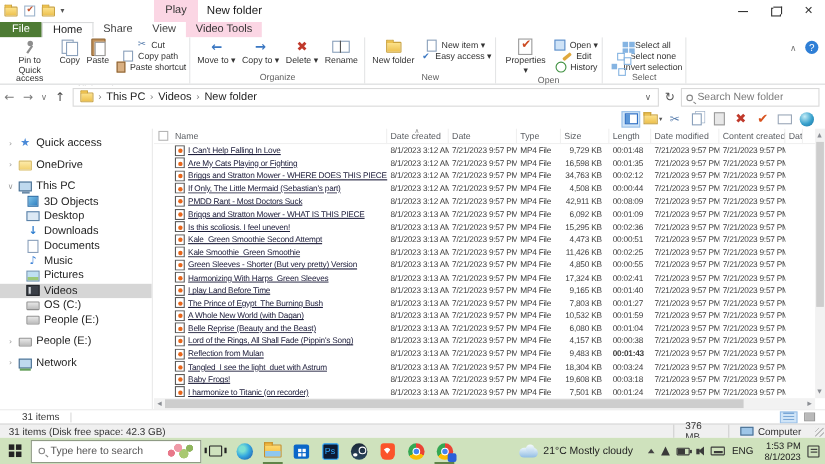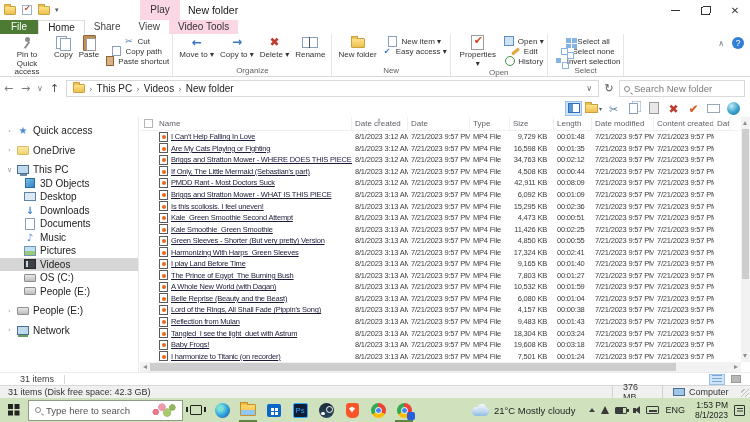--- a/index.html
+++ b/index.html
@@ -757,21 +757,21 @@
           <div class="frow">
             <div class="rcell" style="width: 16px;"></div>
             <div class="rcell namecell" style="width: 196px;">
               <span class="file-ic"></span>
               <span class="ntext">Reflection from Mulan</span>
             </div>
             <div class="rcell" style="width: 56px;">8/1/2023 3:13 AM</div>
             <div class="rcell" style="width: 62px;">7/21/2023 9:57 PM</div>
             <div class="rcell" style="width: 40px;">MP4 File</div>
             <div class="rcell num" style="width: 44px;">9,483 KB</div>
-            <div class="rcell" style="width: 38px;">00:01:43</div>
+            <div class="rcell" style="width: 38px; font-weight: bold;">00:01:43</div>
             <div class="rcell" style="width: 62px;">7/21/2023 9:57 PM</div>
             <div class="rcell" style="width: 60px;">7/21/2023 9:57 PM</div>
           </div>
           <div class="frow">
             <div class="rcell" style="width: 16px;"></div>
             <div class="rcell namecell" style="width: 196px;">
               <span class="file-ic"></span>
               <span class="ntext">Tangled  I see the light  duet with Astrum</span>
             </div>
             <div class="rcell" style="width: 56px;">8/1/2023 3:13 AM</div>

